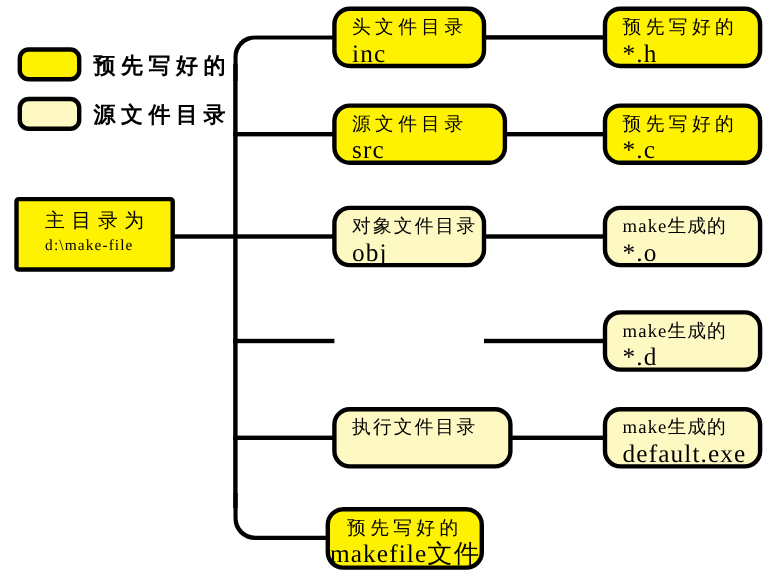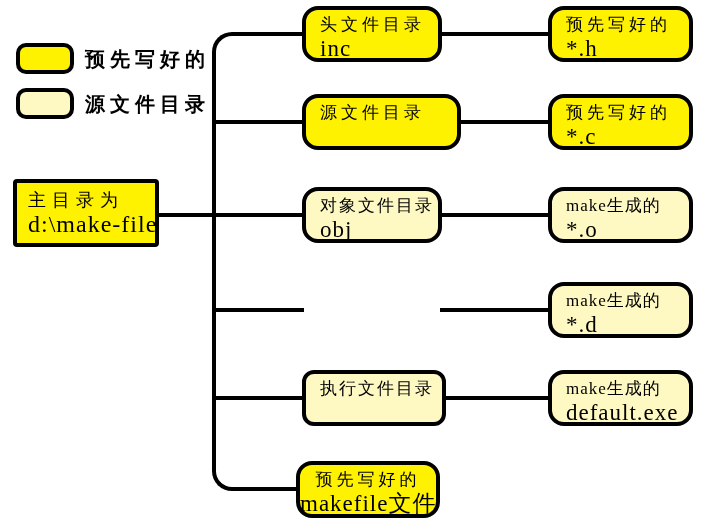--- a/index.html
+++ b/index.html
@@ -21,23 +21,23 @@
     padding:3px 0 0 14px;
     line-height:24px;
     font-weight:normal;
     white-space:nowrap;
   }
   .manual{background:#FFF200;}
   .auto{background:#fef9c3;}
   .node .l1{font-size:17px;letter-spacing:4px;}
   .node .l2{font-size:23px;letter-spacing:1px;}
   .node.center{padding-left:0;text-align:center;}
-  .node.root{padding-left:11px;padding-top:5px;border-radius:4px;}
+  .node.root{padding-left:24px;padding-top:5px;border-radius:4px;}
   .node.root .l1{font-size:18px;letter-spacing:6px;}
-  .node.root .l2{font-size:24px;}
+  .node.root .l2{font-size:14px;}
 
   
   .swatch{
     position:absolute;box-sizing:border-box;
     border:4px solid #000;border-radius:10px;
     width:58px;height:31px;
   }
   .legend-label{
     position:absolute;
     font-size:20px;font-weight:bold;letter-spacing:5px;white-space:nowrap;
@@ -86,26 +86,27 @@
     <div class="l1">主目录为</div>
     <div class="l2">d:\make-file</div>
   </div>
 
   <div class="node manual" style="left:302px;top:6px;width:140px;height:56px;">
     <div class="l1">头文件目录</div>
     <div class="l2">inc</div>
   </div>
   <div class="node manual" style="left:302px;top:94px;width:159px;height:56px;">
     <div class="l1">源文件目录</div>
+    <div class="l2">src</div>
   </div>
   <div class="node auto" style="left:302px;top:187px;width:140px;height:56px;">
     <div class="l1" style="letter-spacing:2px;">对象文件目录</div>
     <div class="l2">obj</div>
   </div>
-  <div class="node auto" style="left:302px;top:370px;width:144px;height:56px;border-radius:12px;">
+  <div class="node auto" style="left:302px;top:370px;width:164px;height:56px;">
     <div class="l1" style="letter-spacing:2px;">执行文件目录</div>
   </div>
   <div class="node manual center" style="left:296px;top:461px;width:144px;height:57px;">
     <div class="l1">预先写好的</div>
     <div class="l2">makefile文件</div>
   </div>
 
   <div class="node manual" style="left:548px;top:6px;width:145px;height:56px;">
     <div class="l1">预先写好的</div>
     <div class="l2">*.h</div>

